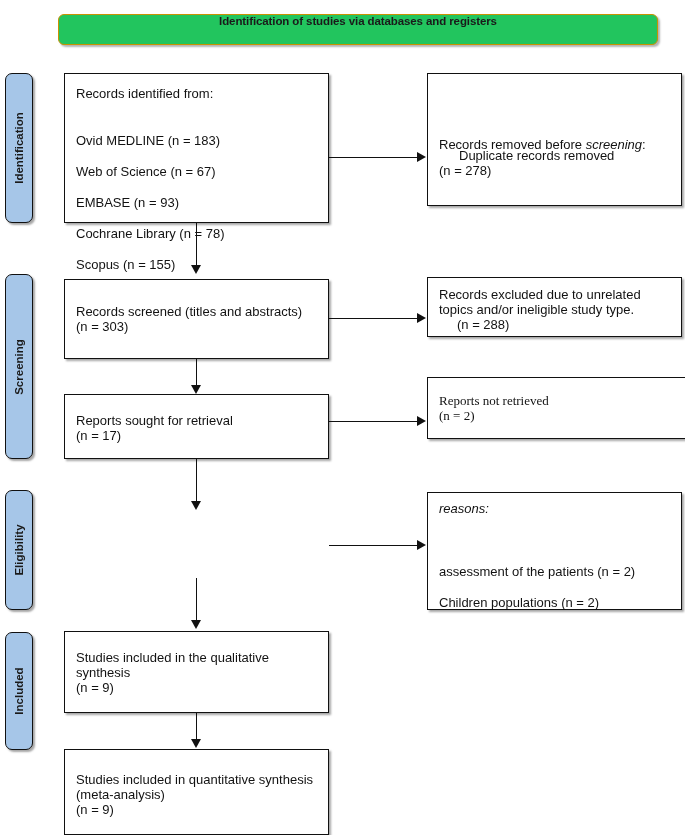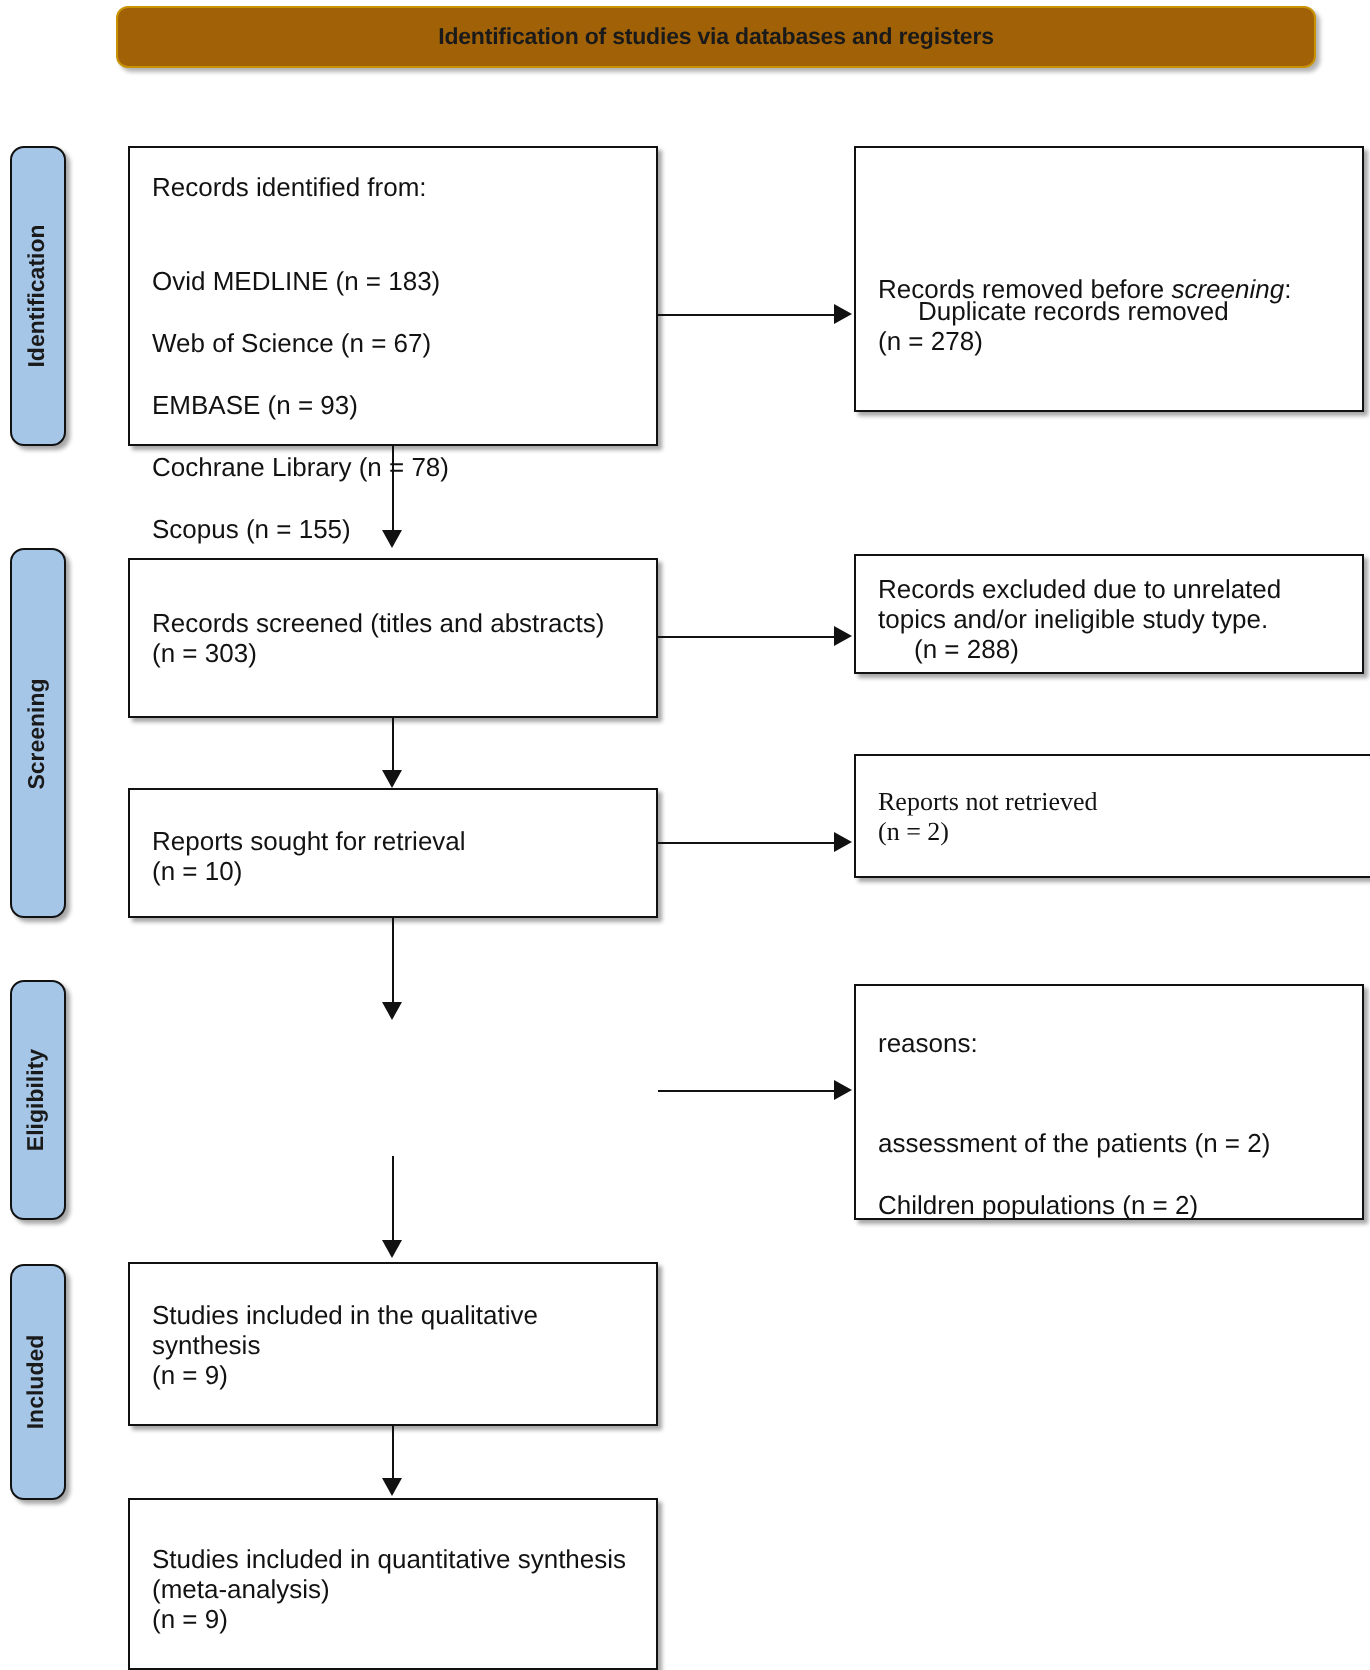--- a/index.html
+++ b/index.html
@@ -11,27 +11,27 @@
     overflow: hidden;
   }
   #diagram {
     position: relative;
     width: 685px; height: 835px;
     background: #ffffff;
   }
   
   .banner {
     position: absolute;
-    left: 58px; top: 3px;
+    left: 58px; top: 14px;
     width: 600px; height: 31px;
-    background: #a16207;
+    background: #22c55e;
     border: 1px solid #c99203;
     border-radius: 6px;
     box-shadow: 2px 2px 2px rgba(0,0,0,0.30);
-    display: flex; align-items: center; justify-content: center;
+    display: flex; justify-content: center;
   }
   .banner-text {
     font-size: 11.5px;
     font-weight: bold;
     color: #1a1a1a;
     letter-spacing: -0.1px;
     white-space: nowrap;
   }
   
   .stage-tab {
@@ -156,36 +156,36 @@
     <div class="box-text" style="top:39px;margin-left:18px;">(n = 288)</div>
   </div>
 
   <div class="h-line" style="left:329px; top:318px; width:89px;"></div>
   <div class="arrow-right" style="left:417px; top:313px;"></div>
   <div class="v-line" style="left:196px; top:359px; height:28px;"></div>
   <div class="arrow-down" style="left:191px; top:385px;"></div>
 
   <div class="box" style="left:64px; top:394px; width:265px; height:65px;">
     <div class="box-text" style="top:18px;">Reports sought for retrieval</div>
-    <div class="box-text" style="top:33px;">(n = 10)</div>
+    <div class="box-text" style="top:33px;">(n = 17)</div>
   </div>
 
   <div class="box" style="left:427px; top:377px; width:287px; height:62px;font-family:Liberation Serif, serif;">
     <div class="box-text" style="top:15px;">Reports not retrieved</div>
     <div class="box-text" style="top:30px;">(n = 2)</div>
   </div>
 
   <div class="h-line" style="left:329px; top:421px; width:89px;"></div>
   <div class="arrow-right" style="left:417px; top:416px;"></div>
   <div class="v-line" style="left:196px; top:459px; height:44px;"></div>
   <div class="arrow-down" style="left:191px; top:501px;"></div>
 
 
   <div class="box" style="left:427px; top:492px; width:255px; height:118px;">
-    <div class="box-text" style="top:21px;">reasons:</div>
+    <div class="box-text" style="top:8px;font-style:italic;">reasons:</div>
     <div class="box-text" style="top:55px;">
       <div>assessment of the patients (n = 2)</div>
       <div>Children populations (n = 2)</div>
     </div>
   </div>
 
   <div class="h-line" style="left:329px; top:545px; width:89px;"></div>
   <div class="arrow-right" style="left:417px; top:540px;"></div>
   <div class="v-line" style="left:196px; top:578px; height:44px;"></div>
   <div class="arrow-down" style="left:191px; top:620px;"></div>

